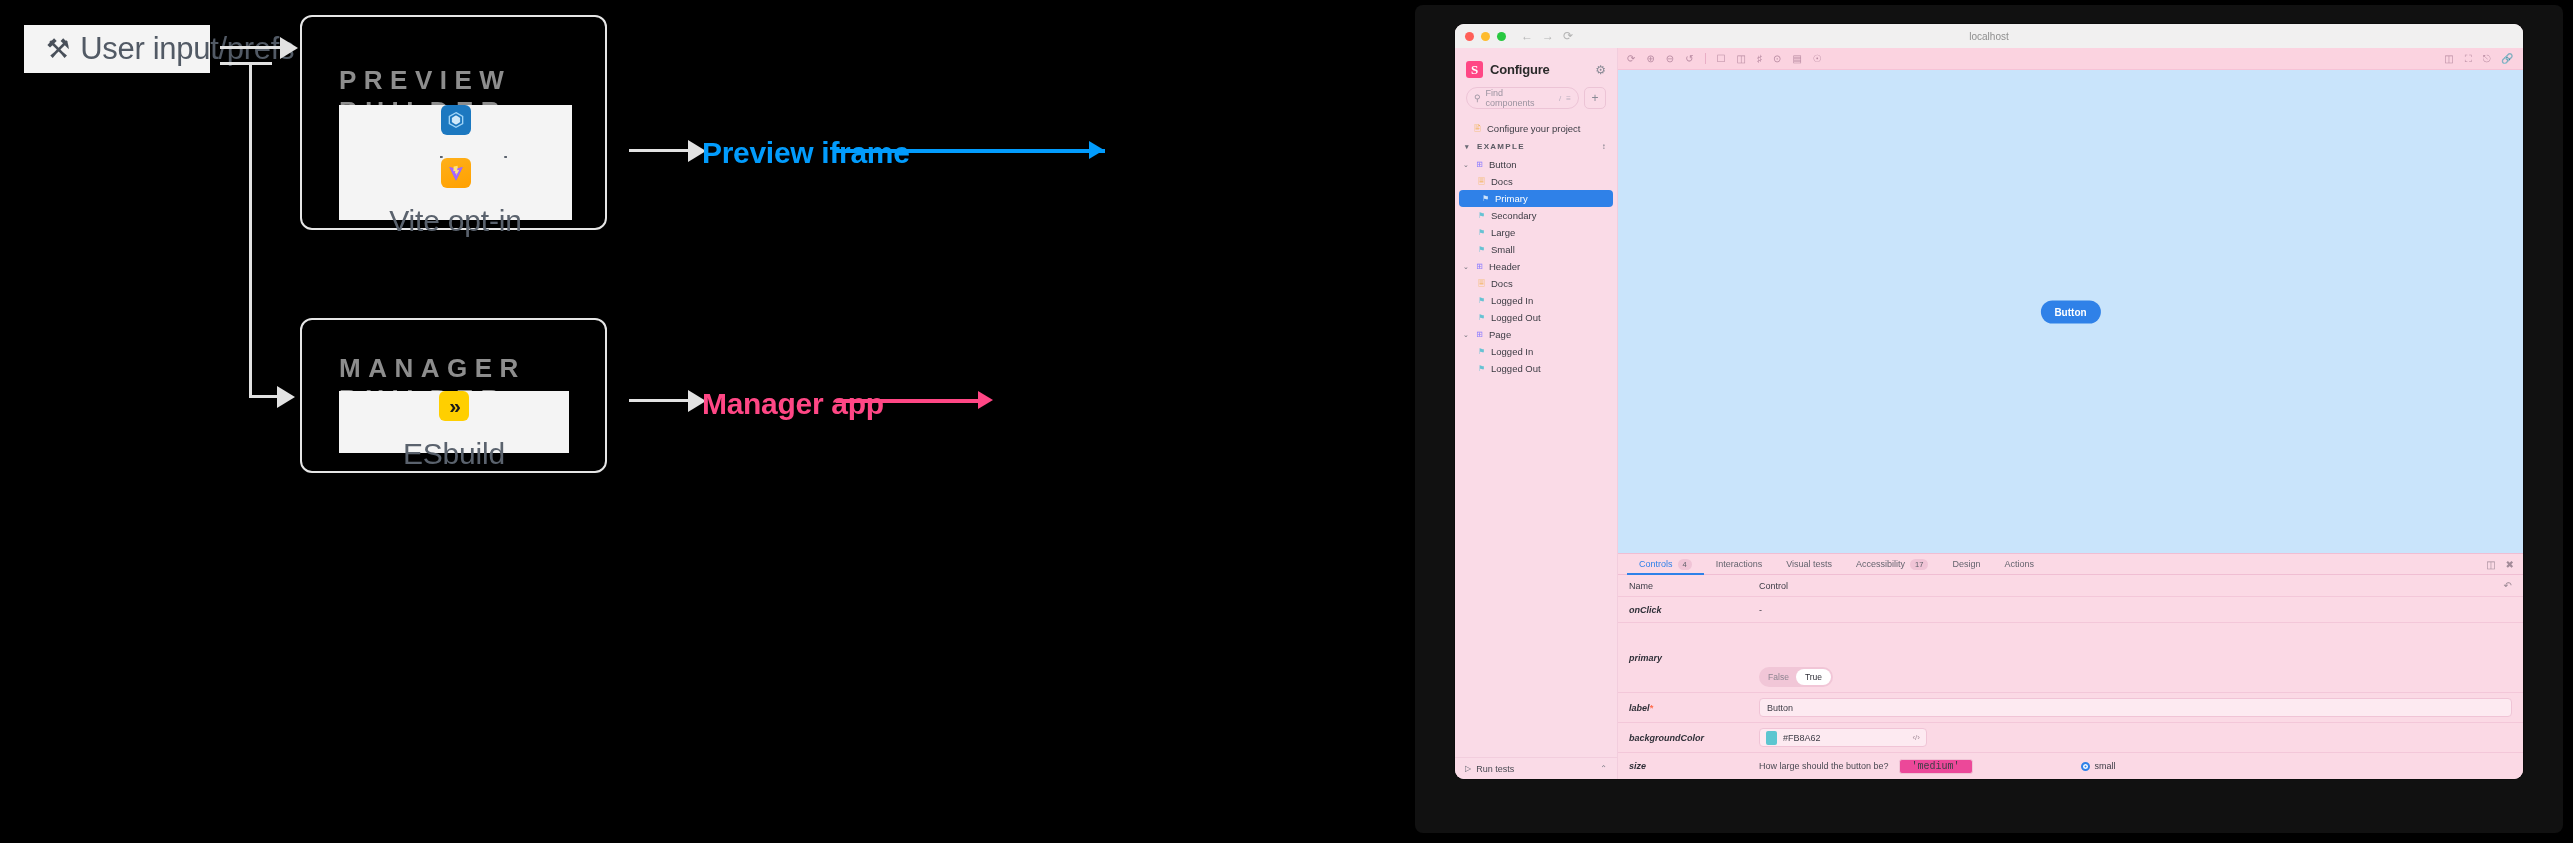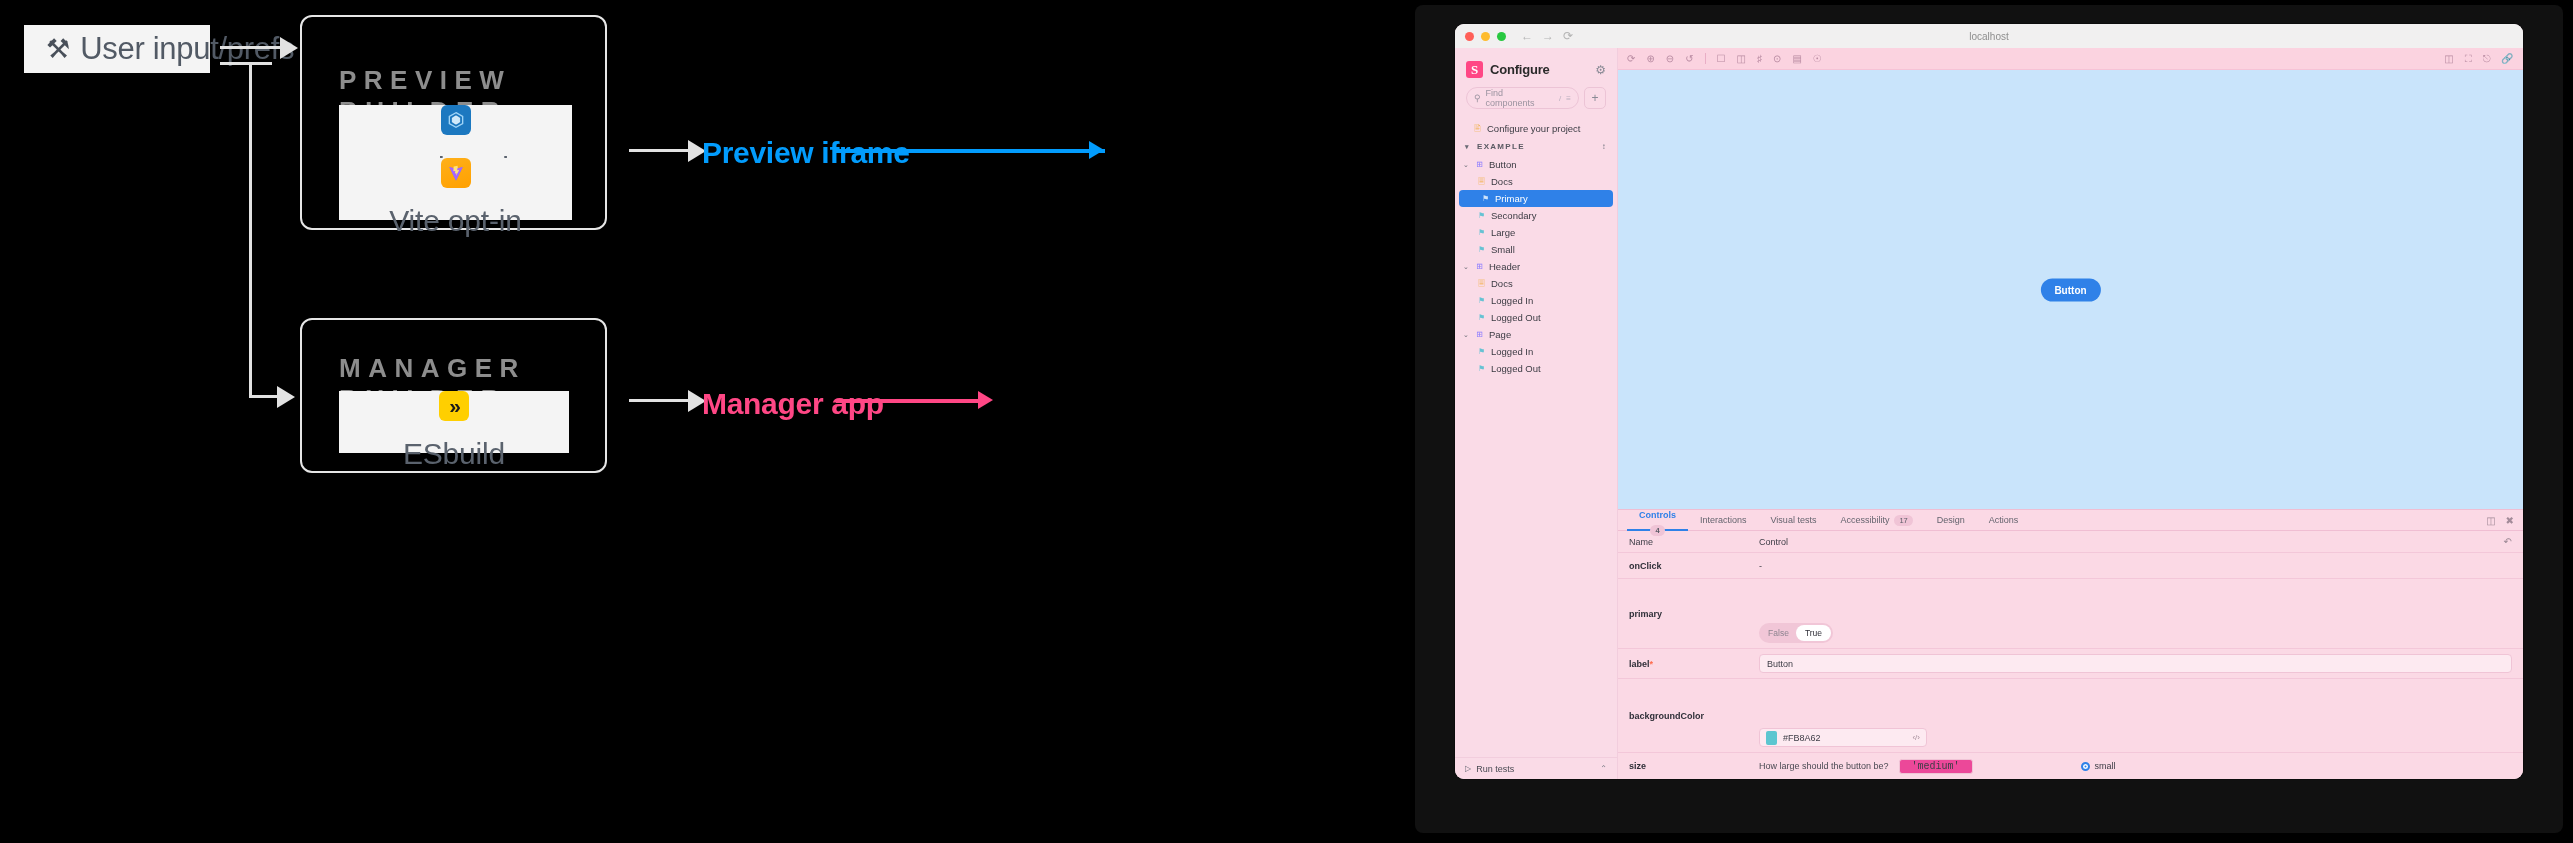--- a/index.html
+++ b/index.html
@@ -132,43 +132,43 @@
   }
 
   
   .addon { flex:none; background:#fbd9e5; border-top:1px solid #f0bed3; }
   .addon-tabs {
     height:21px; display:flex; align-items:center; gap:0; padding:0 9px;
     border-bottom:1px solid #f0bed3; position:relative;
   }
   .atab { font-size:9px; color:#64646e; padding:0 12px; height:21px;
           display:flex; align-items:center; gap:5px; white-space:nowrap; }
-  .atab.active { color:#2f81e8; font-weight:700; box-shadow: inset 0 -2px 0 #2f81e8; flex-direction: column; }
+  .atab.active { color:#2f81e8; font-weight:400; box-shadow: inset 0 -2px 0 #2f81e8; }
   .abadge { background:#f0c4d6; color:#5c5c66; border-radius:7px; padding:0 5px;
             font-size:7.5px; line-height:11px; }
   .atabs-right { margin-left:auto; display:flex; gap:10px; color:#a38b99; font-size:10px; }
 
   .ctable { font-size:9px; color:#3d3d46; }
   .chead { display:flex; height:22px; align-items:center; border-bottom:1px solid #f3c7d9; padding:0 11px; }
   .chead .c1 { width:130px; }
   .chead .undo { margin-left:auto; color:#9a8793; font-size:10px; }
   .crow { display:flex; align-items:center; min-height:26px; border-bottom:1px solid #f3c7d9; padding:5px 11px; }
-  .crow .c1 { width:130px; font-weight:700; font-size:9px; color:#2f2f38; flex:none; }
+  .crow .c1 { width:130px; font-weight:700; font-size:9px; color:#2f2f38; flex:none;font-style:italic; }
   .crow .c2 { flex:1; display:flex; align-items:center; gap:10px; }
   .req { color:#ff6a4b; }
   .bool-toggle { display:flex; background:#f1c6d7; border-radius:11px; padding:2px; width:74px;margin-top:39px; }
   .bool-toggle span { flex:1; text-align:center; font-size:8.5px; padding:3px 0; border-radius:9px; color:#8d8490; }
   .bool-toggle span.on { background:#fff; color:#2f2f38; }
   .txtinput {
     flex:1; height:19px; background:#fdeaf1; border:1px solid #f0c4d6;
     border-radius:4px; display:flex; align-items:center; padding:0 7px; font-size:9px; color:#3d3d46;
   }
   .colorinput {
     width:168px; height:19px; background:#fdeaf1; border:1px solid #f0c4d6;
-    border-radius:4px; display:flex; align-items:center; padding:0 6px; gap:6px; font-size:9px;margin-top:44px;
+    border-radius:4px; display:flex; align-items:center; padding:0 6px; gap:6px; font-size:9px;
   }
   .swatch { width:11px; height:14px; border-radius:2px; background:#5cc6d0; flex:none; }
   .colorinput .code { margin-left:auto; color:#a38b99; font-size:8px; }
   .hint { color:#4a4a53; font-size:9px; }
   .codepill { font-family:"Liberation Mono", monospace; font-size:10px; background:#ec4899;
               border:1px solid #f0c4d6; border-radius:3px; padding:1px 12px; color:#3d3d46; }
   .radio-opt { display:flex; align-items:center; gap:5px; font-size:9px; }
   .radio-dot { width:9px;height:9px;border-radius:50%;border:2px solid #2f81e8; background:#fff;
                box-shadow: inset 0 0 0 1.5px #fff, inset 0 0 0 5px #2f81e8; }
 </style>

